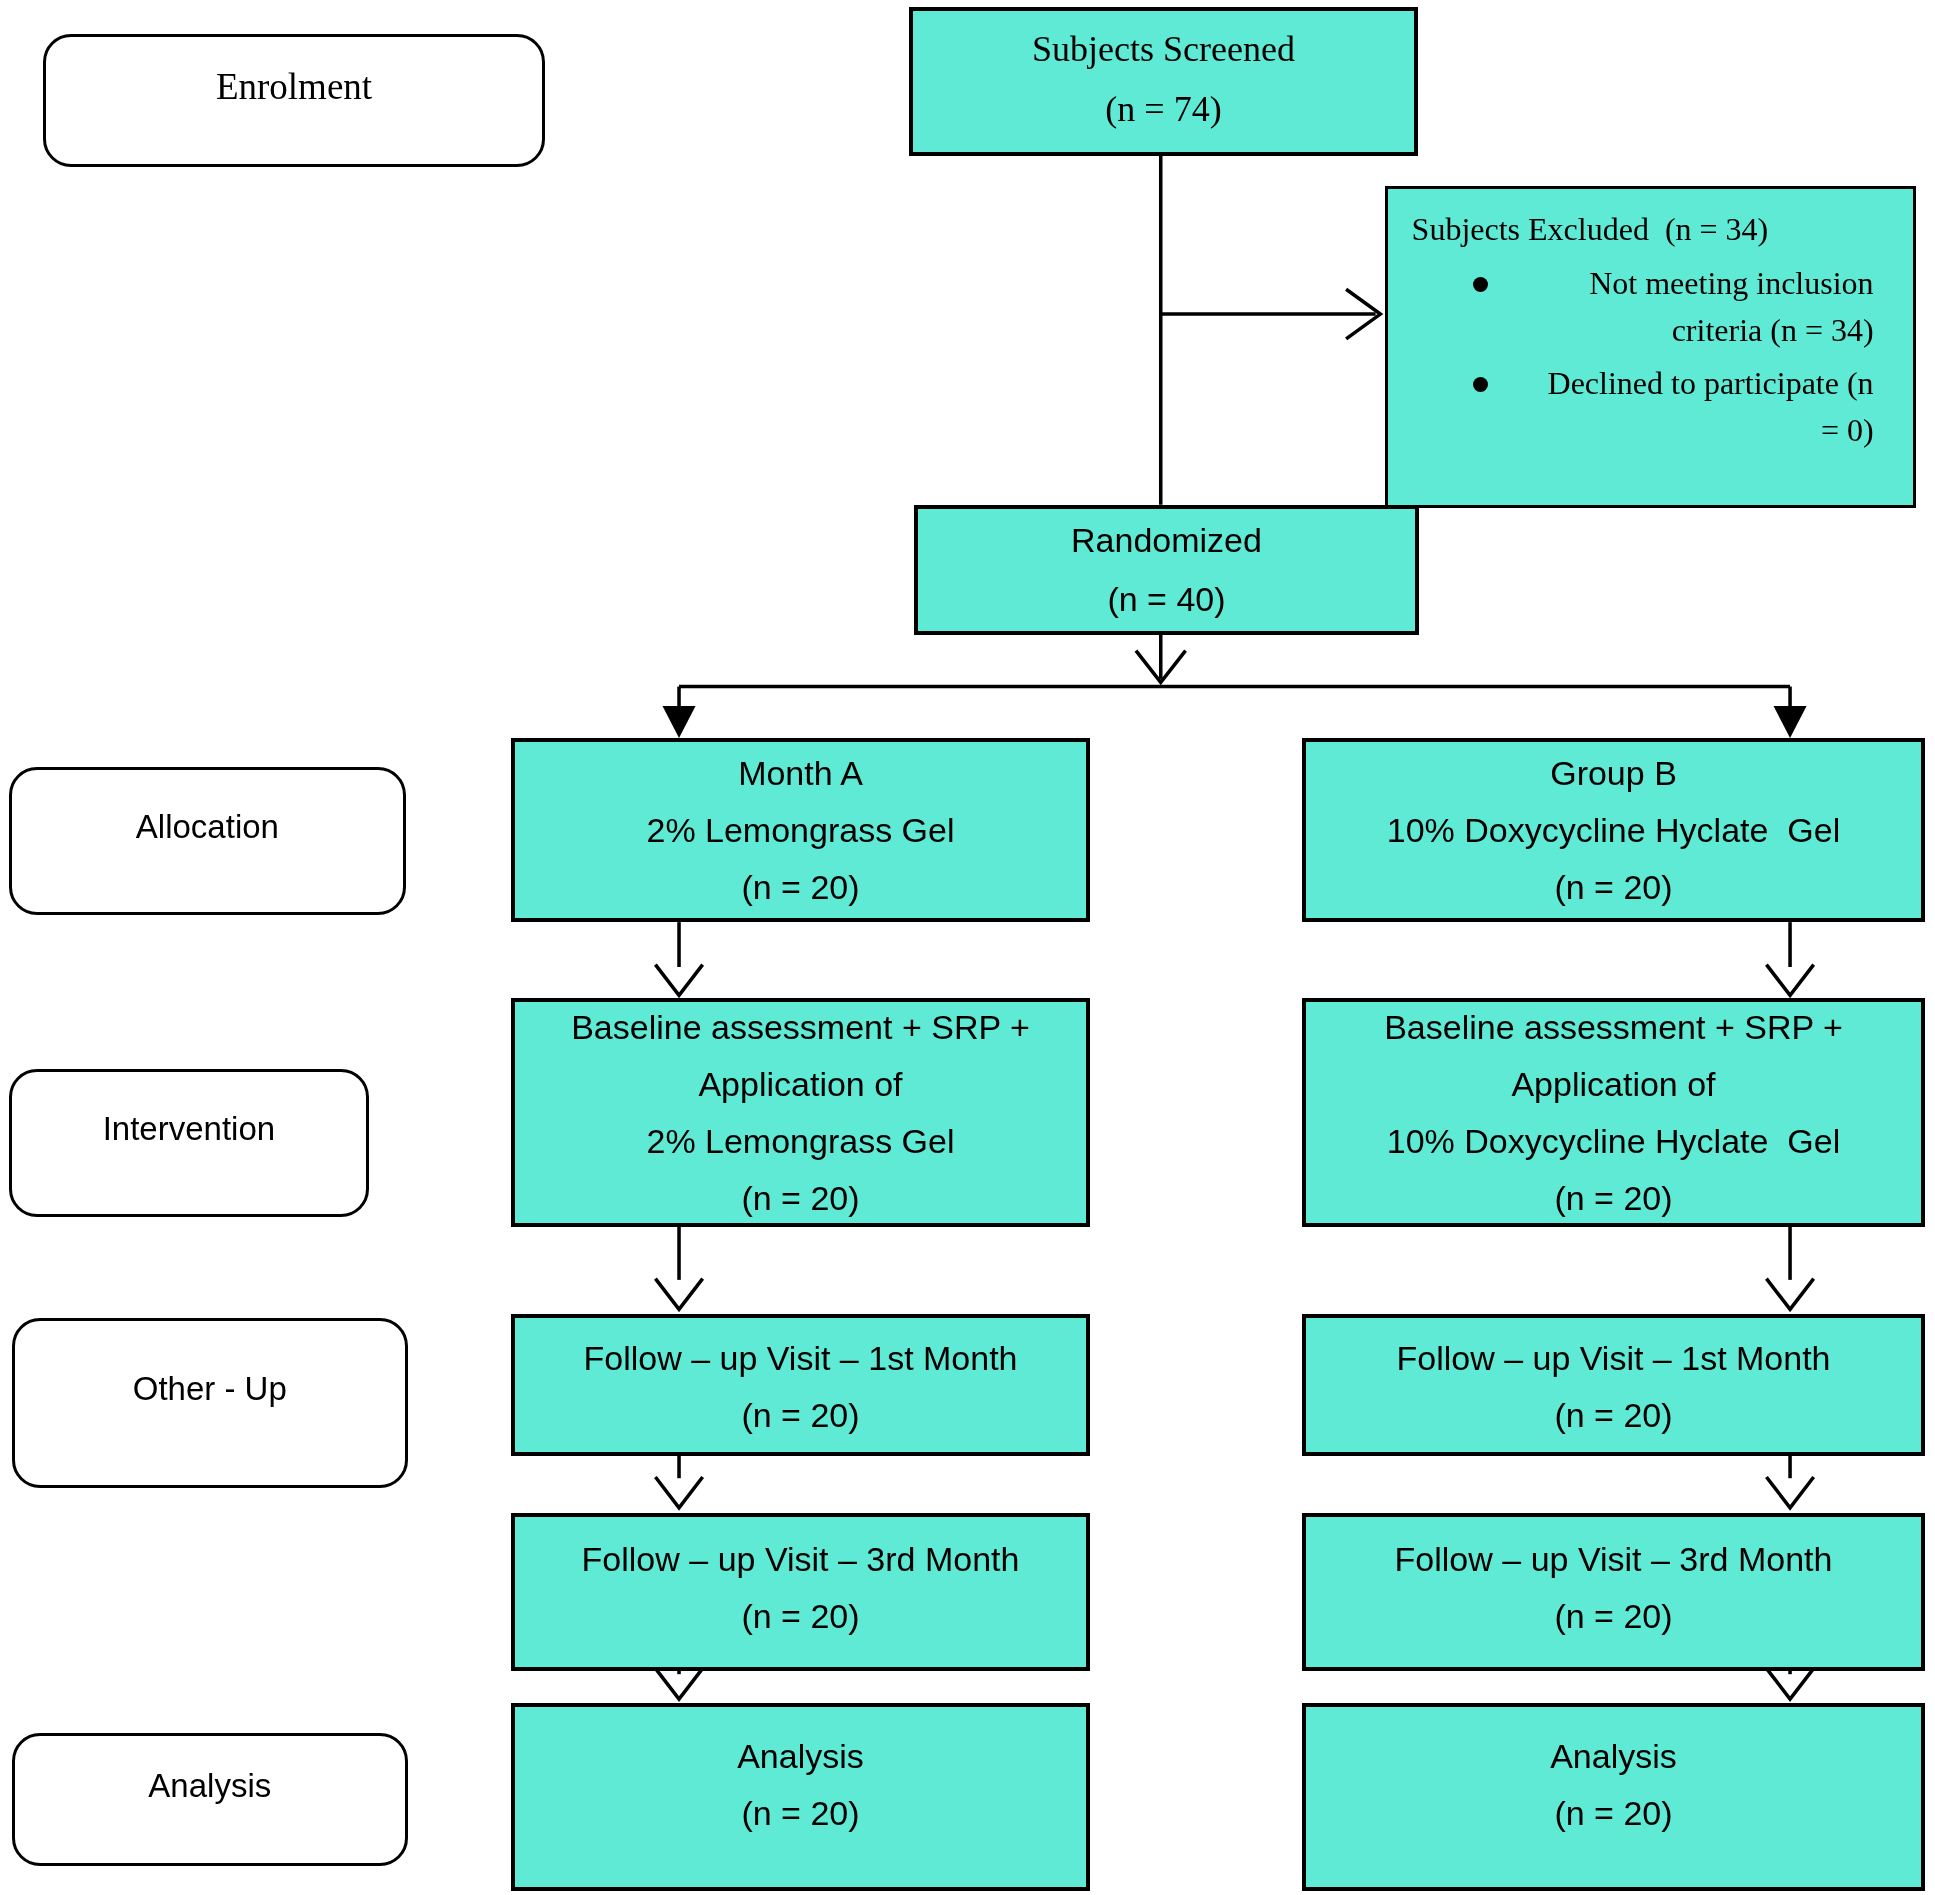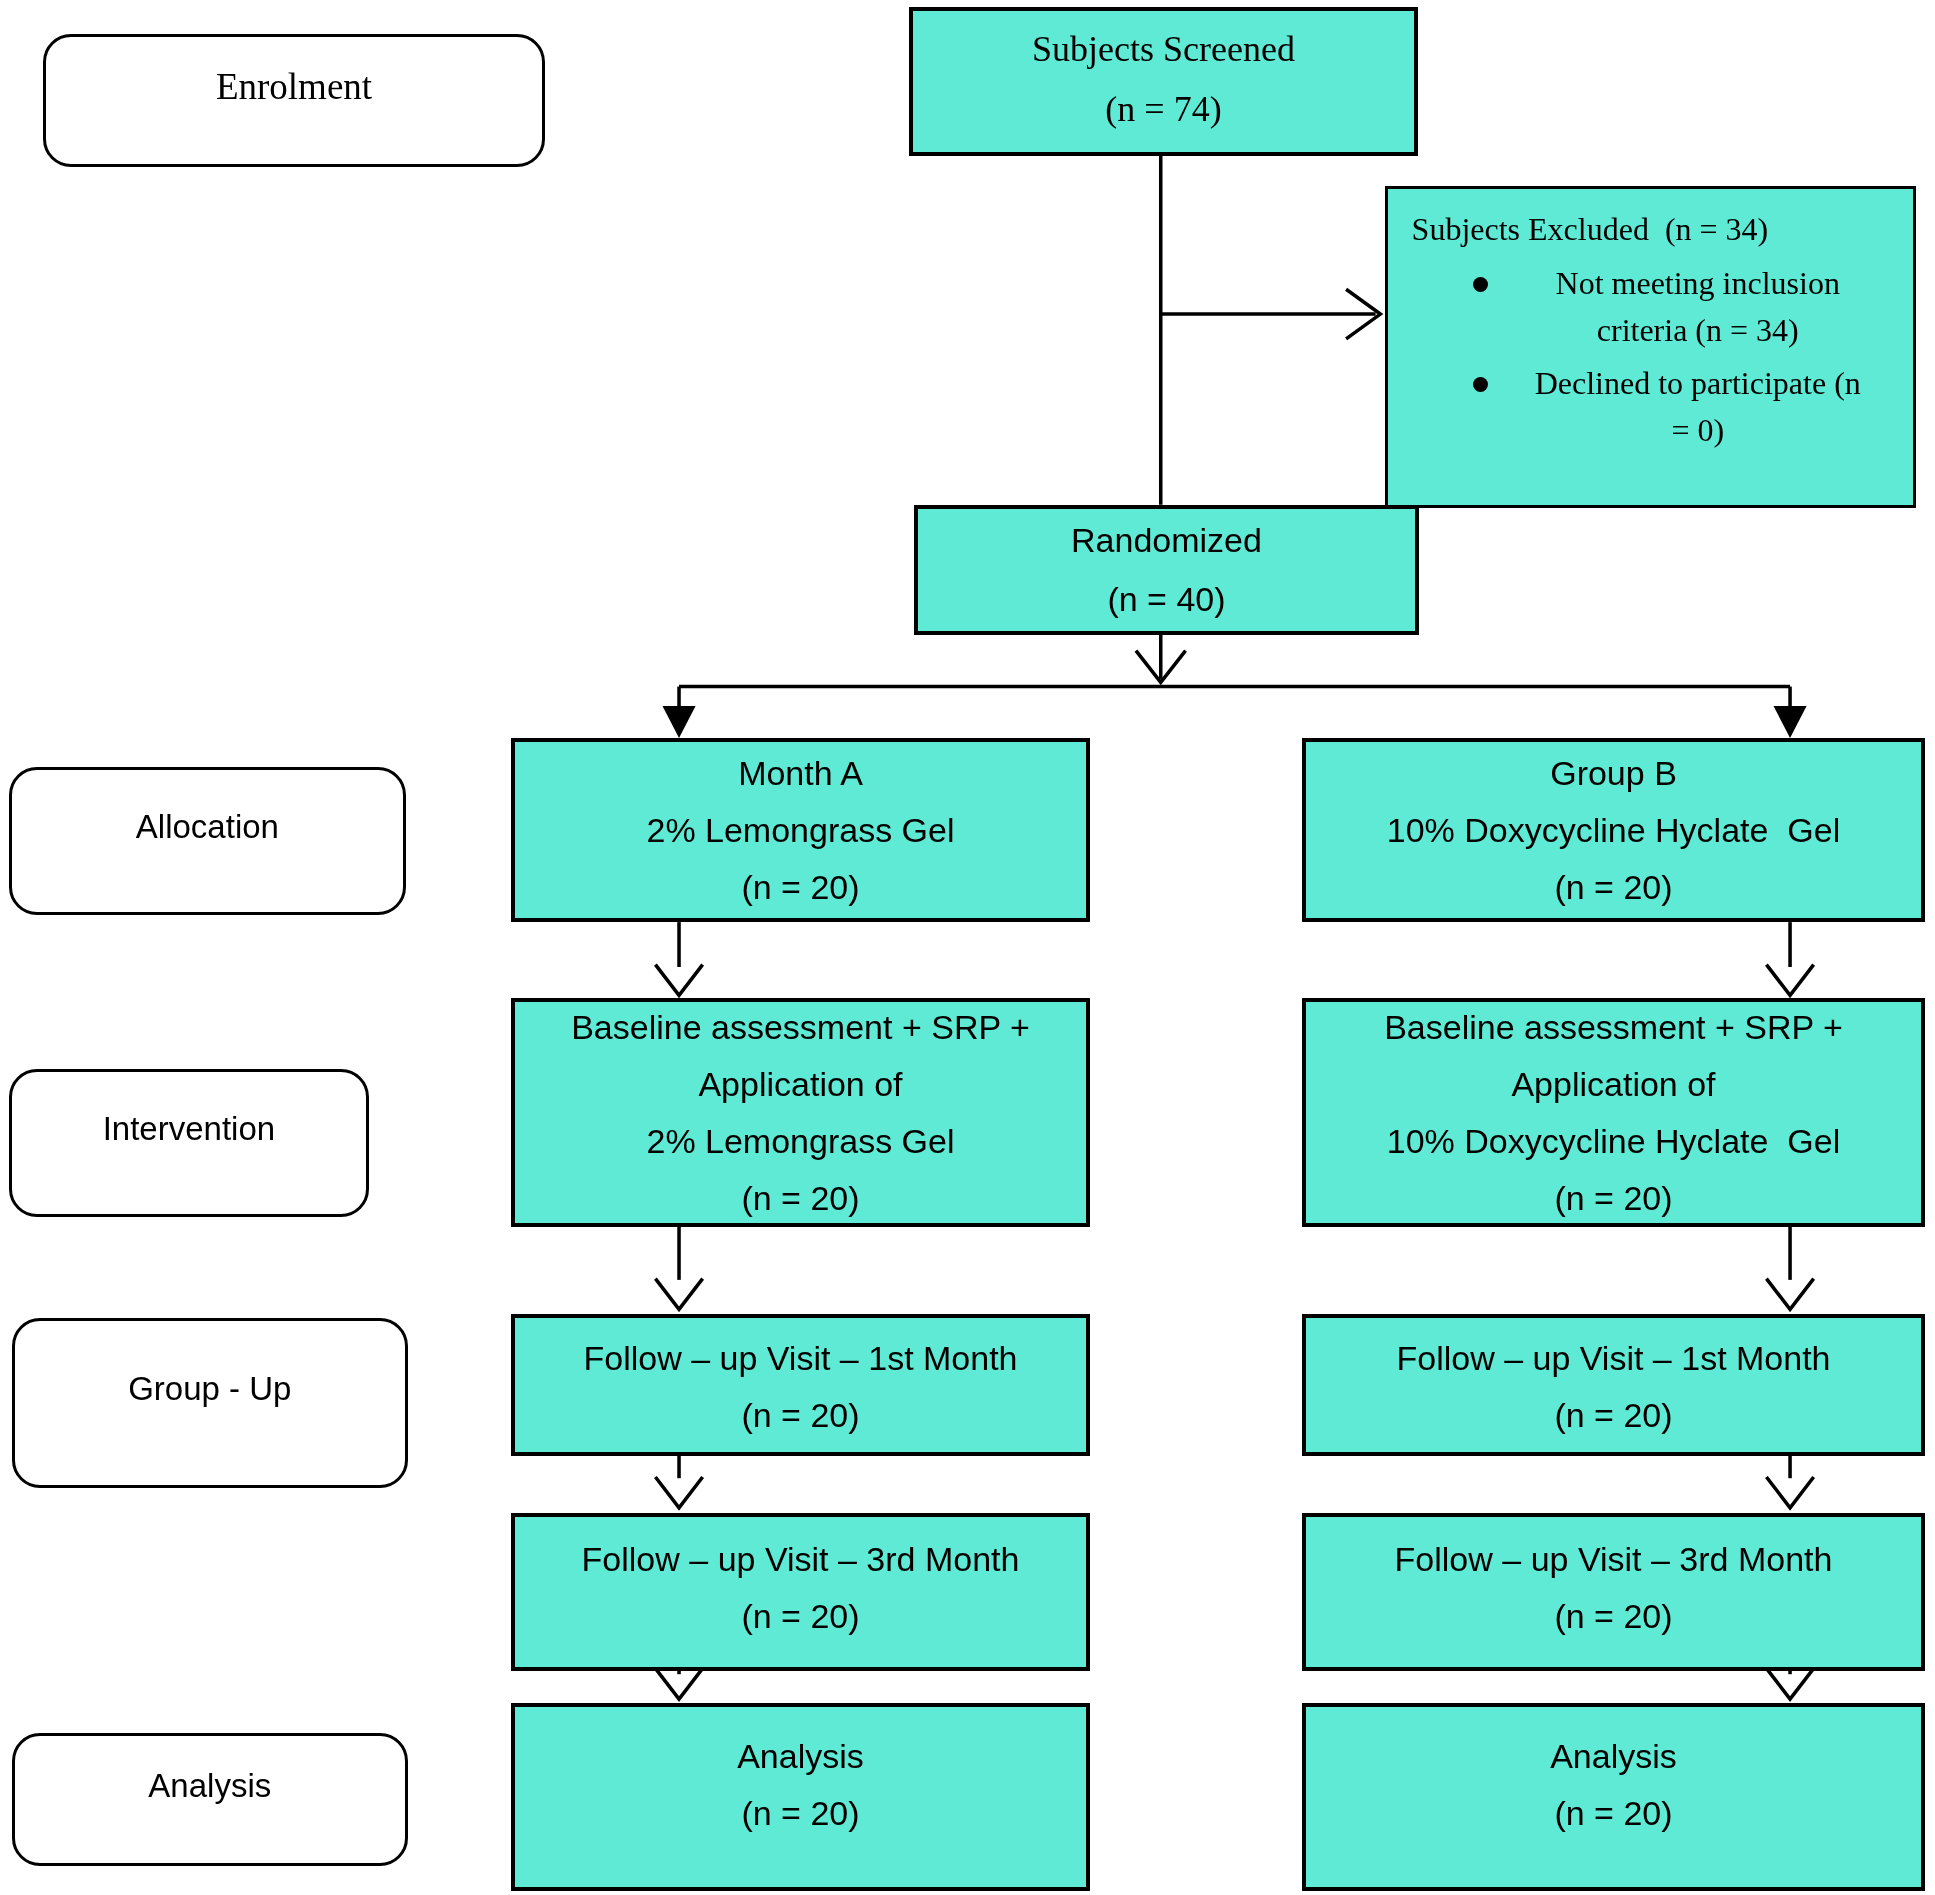--- a/index.html
+++ b/index.html
@@ -19,21 +19,21 @@
   .sans{font-family:"Liberation Sans", sans-serif;}
 
   .line{white-space:pre-wrap;}
 
   .screened .line{font-size:36px;line-height:60px;}
   .randomized .line{font-size:34px;line-height:59px;}
   .flowtxt .line{font-size:34px;line-height:57px;}
   .labelbox .line{font-size:33px;}
 
   
-  .excluded{border-width:3.5px;align-items:flex-start;text-align:center;
+  .excluded{border-width:3.5px;align-items:flex-start;text-align:right;
             padding:15.3px 16.5px 0 23.6px;}
   .excluded .exc-title{font-size:32px;line-height:50px;white-space:pre-wrap;}
   .bullet-row{display:flex;margin-left:61px;margin-top:6px;width:401px;}
   .bullet-dot{flex:none;width:15.3px;height:15.3px;border-radius:50%;background:#000;margin-top:16.5px;margin-right:34px;}
   .bullet-text{font-size:32px;line-height:47px;white-space:pre-wrap;}
 </style>
 </head>
 <body>
 
 <div class="canvas">
@@ -80,21 +80,21 @@
 
   <div class="labelbox sans" style="left:8.9px;top:767px;width:397px;height:148px;">
     <div class="line">Allocation</div>
   </div>
 
   <div class="labelbox sans" style="left:8.9px;top:1069px;width:360px;height:148px;">
     <div class="line">Intervention</div>
   </div>
 
   <div class="labelbox sans" style="left:11.8px;top:1318px;width:396px;height:170px;">
-    <div class="line">Group - Up</div>
+    <div class="line">Other - Up</div>
   </div>
 
   <div class="labelbox sans" style="left:11.8px;top:1733px;width:396px;height:133px;">
     <div class="line">Analysis</div>
   </div>
 
   <div class="box serif screened vcenter" style="left:909px;top:7px;width:509px;height:149px;padding-bottom:4.7px;">
     <div class="line">Subjects Screened</div>
     <div class="line">(n = 74)</div>
   </div>

